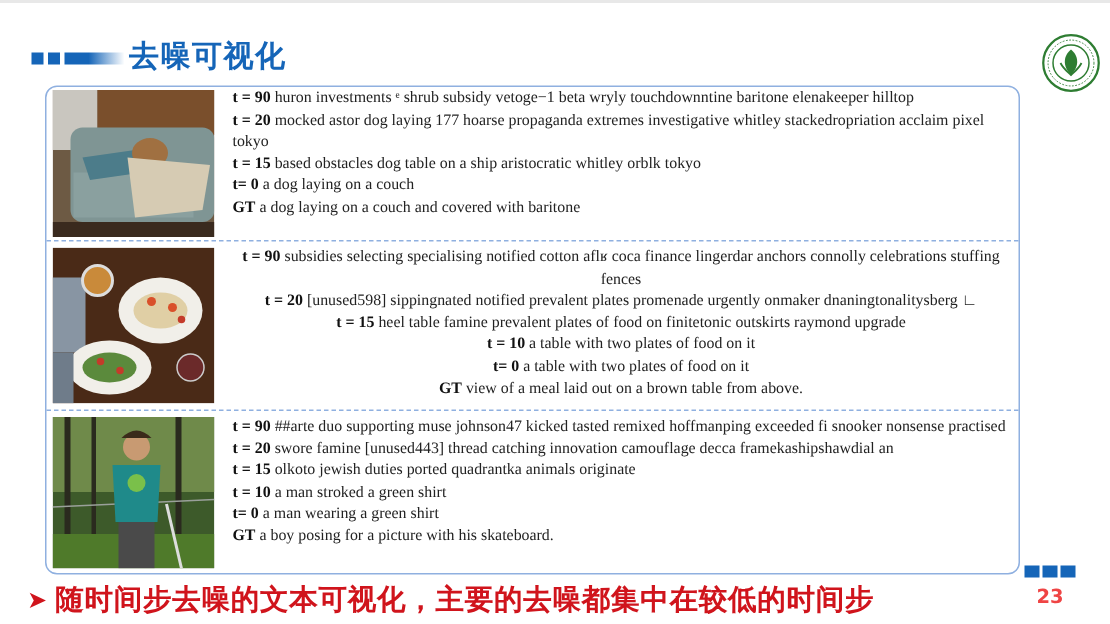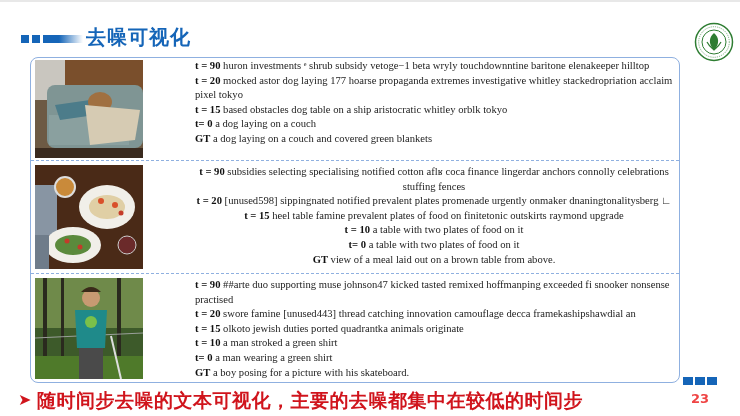--- a/index.html
+++ b/index.html
@@ -41,21 +41,21 @@
     position: absolute; left: 0; width: 100%; height: 0;
     border-top: 1.5px dashed #8fb0e0;
   }
   .thumb {
     position: absolute; left: 4px; width: 108px; height: 100px; overflow: hidden;
   }
   .captions {
     position: absolute; left: 124px; right: 6px;
     font-size: 10.6px; line-height: 14.6px; color: #222;
   }
-  .captions .line { white-space: normal; margin-left: 40px; }
+  .captions .line { white-space: normal; }
   .captions b { font-weight: bold; color: #111; }
 
   .bottom-note {
     position: absolute; left: 18px; top: 387px;
     font-family: "DejaVu Sans", sans-serif; font-weight: bold;
     font-size: 19px; color: #d0141c; line-height: 26px; letter-spacing: 0.5px;
     display: flex; align-items: center;
   }
   .bottom-note .arrow { font-size: 16px; margin-right: 5px; }
   .page-deco {
@@ -101,21 +101,21 @@
         <ellipse cx="65" cy="42" rx="12" ry="10" fill="#a07041"></ellipse>
         <path d="M50 45 L105 50 L100 80 L55 85 Z" fill="#d6cbb3"></path>
         <rect x="0" y="88" width="108" height="10" fill="#3a2a1e"></rect>
       </svg>
     </div>
     <div class="captions" style="top:1px;">
       <div class="line"><b>t = 90</b><span> huron investments ᵉ shrub subsidy vetoge−1 beta wryly touchdownntine baritone elenakeeper hilltop</span></div>
       <div class="line"><b>t = 20</b><span> mocked astor dog laying 177 hoarse propaganda extremes investigative whitley stackedropriation acclaim pixel tokyo</span></div>
       <div class="line"><b>t = 15</b><span> based obstacles dog table on a ship aristocratic whitley orblk tokyo</span></div>
       <div class="line"><b>t= 0</b><span> a dog laying on a couch</span></div>
-      <div class="line"><b>GT</b><span> a dog laying on a couch and covered green blankets</span></div>
+      <div class="line"><b>GT</b><span> a dog laying on a couch and covered with baritone</span></div>
     </div>
   </div>
 
   <div class="row-divider" style="top:102px;"></div>
 
   <div class="row" style="top:105px; height:108px;text-align:center;">
     <div class="thumb" style="top:2px; height:104px;">
       <svg width="108" height="104" viewBox="0 0 108 104">
         <rect width="108" height="104" fill="#4a2a17"></rect>
         <rect x="0" y="20" width="22" height="50" fill="#8895a3"></rect>

